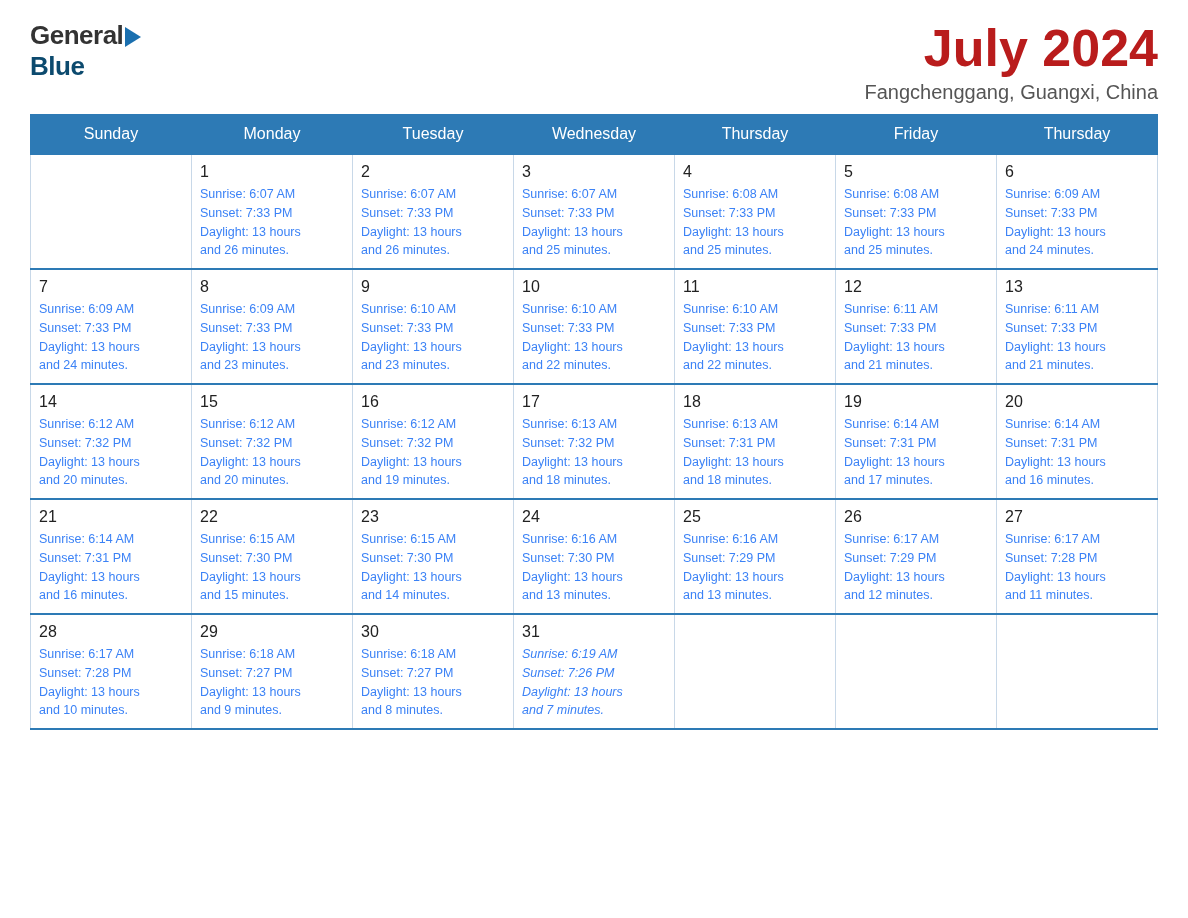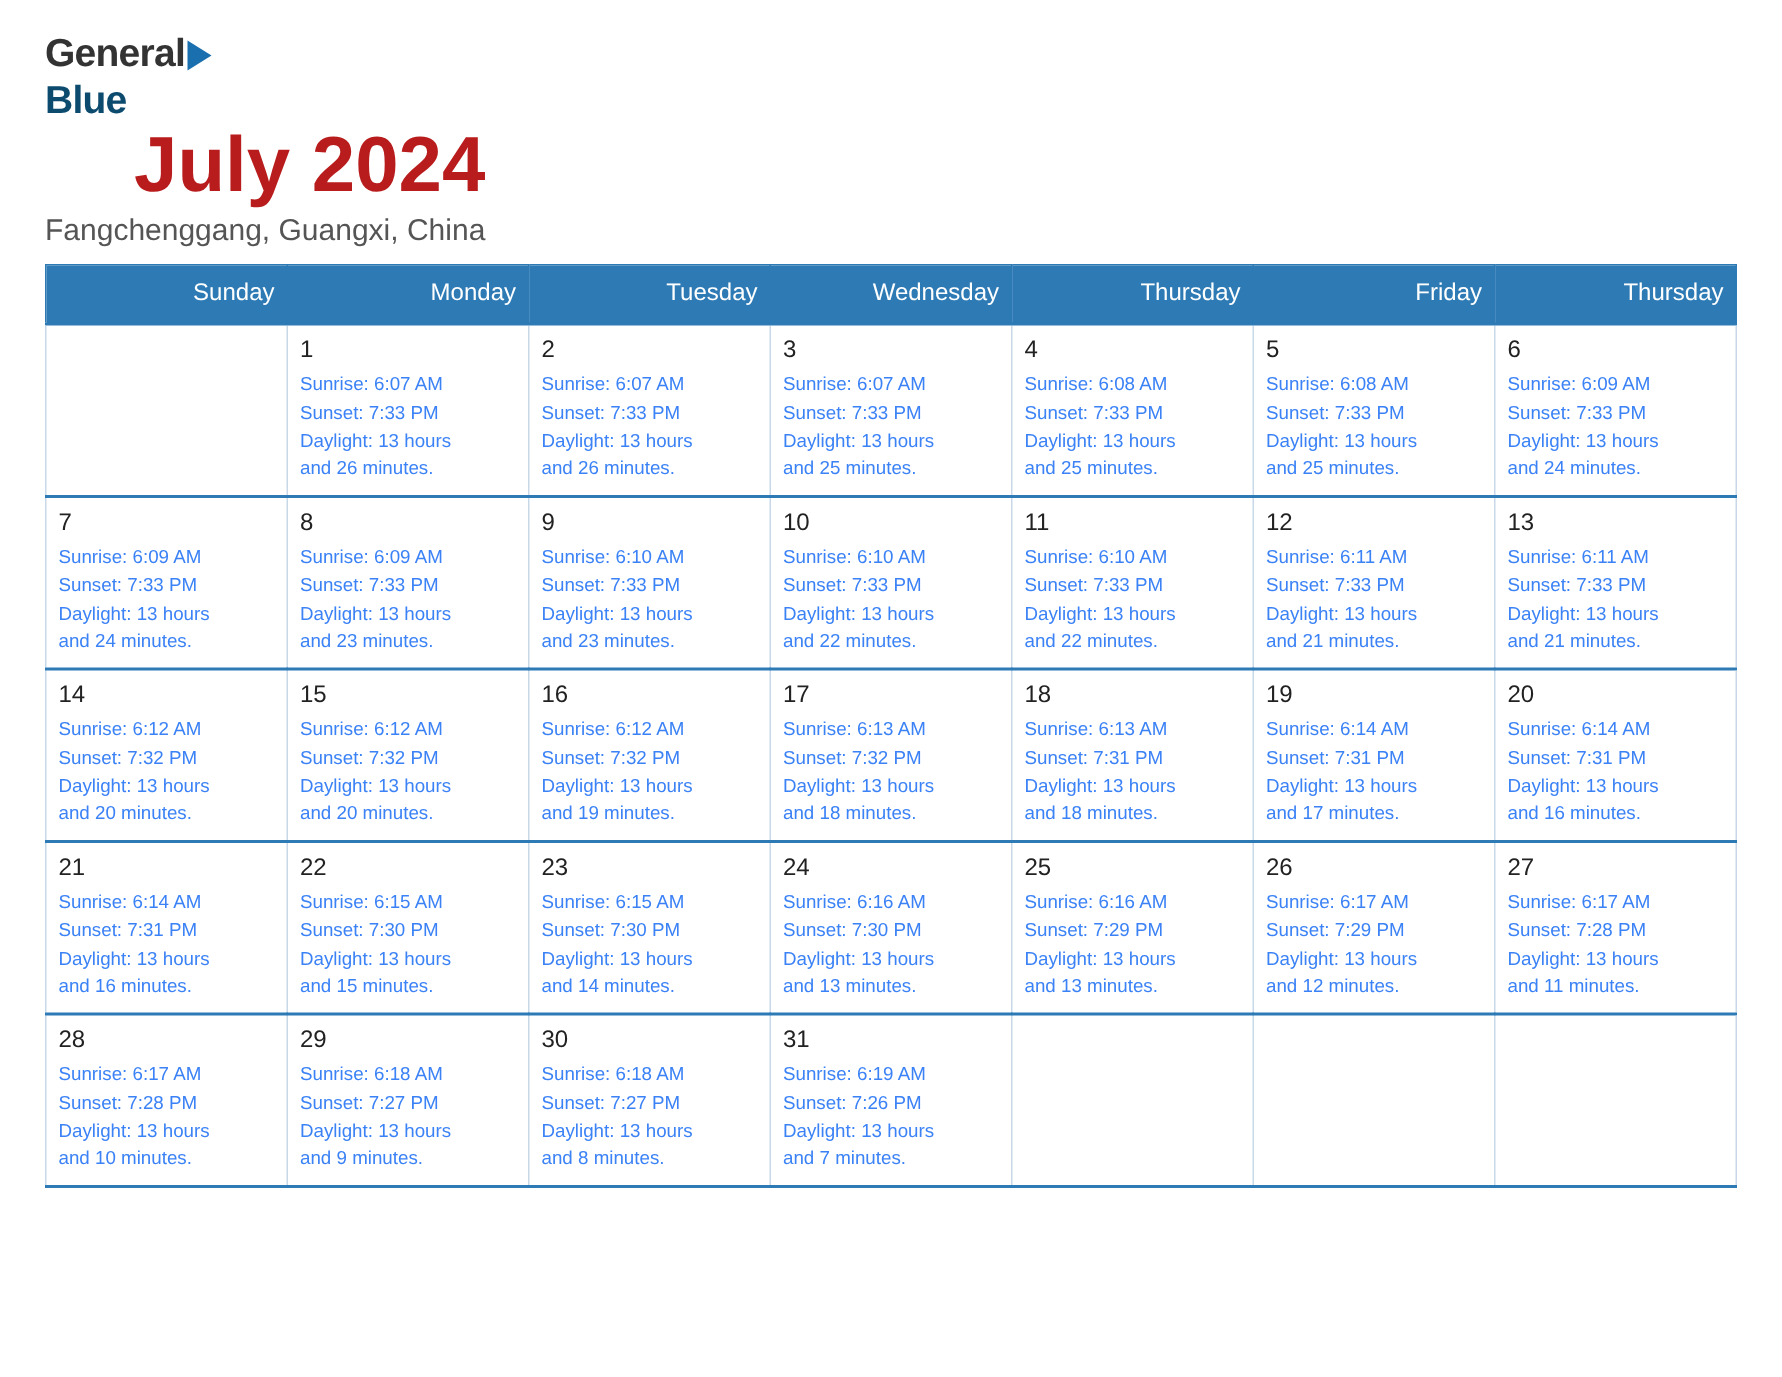--- a/index.html
+++ b/index.html
@@ -8,21 +8,20 @@
       background: #fff;
       padding: 20px 30px;
       width: 1188px;
       min-height: 918px;
     }
     .header-area {
       display: flex;
       justify-content: space-between;
       align-items: flex-start;
       margin-bottom: 10px;
-      flex-direction: column;
     }
     .title-area {
       text-align: right;
     }
     .month-title {
       font-size: 52px;
       font-weight: bold;
       color: #b91c1c;
       line-height: 1.1;
     }
@@ -36,21 +35,21 @@
       width: 100%;
       border-collapse: collapse;
       border: 1px solid #b0c4d8;
     }
     .calendar th {
       background-color: #2d7ab5;
       color: #fff;
       font-size: 16px;
       font-weight: normal;
       padding: 10px 8px;
-      text-align: right;
+      text-align: center;
       border: 1px solid #2d7ab5;
     }
     .calendar td {
       vertical-align: top;
       padding: 8px 8px;
       border: 1px solid #c8d8e8;
       width: 14.28%;
       min-height: 110px;
       font-size: 13px;
       color: #333;
@@ -350,21 +349,21 @@
         </td>
         <td>
           <span class="day-number">30</span>
           <div class="day-info" style="white-space: pre-line;">Sunrise: 6:18 AM
 Sunset: 7:27 PM
 Daylight: 13 hours
 and 8 minutes.</div>
         </td>
         <td>
           <span class="day-number">31</span>
-          <div class="day-info" style="white-space: pre-line;">Sunrise: 6:19 AM
+          <div class="day-info" style="white-space: pre-line; font-style: italic;">Sunrise: 6:19 AM
 Sunset: 7:26 PM
 Daylight: 13 hours
 and 7 minutes.</div>
         </td>
         <td class="empty-cell"></td>
         <td class="empty-cell"></td>
         <td class="empty-cell"></td>
       </tr>
     </tbody>
 </table>

